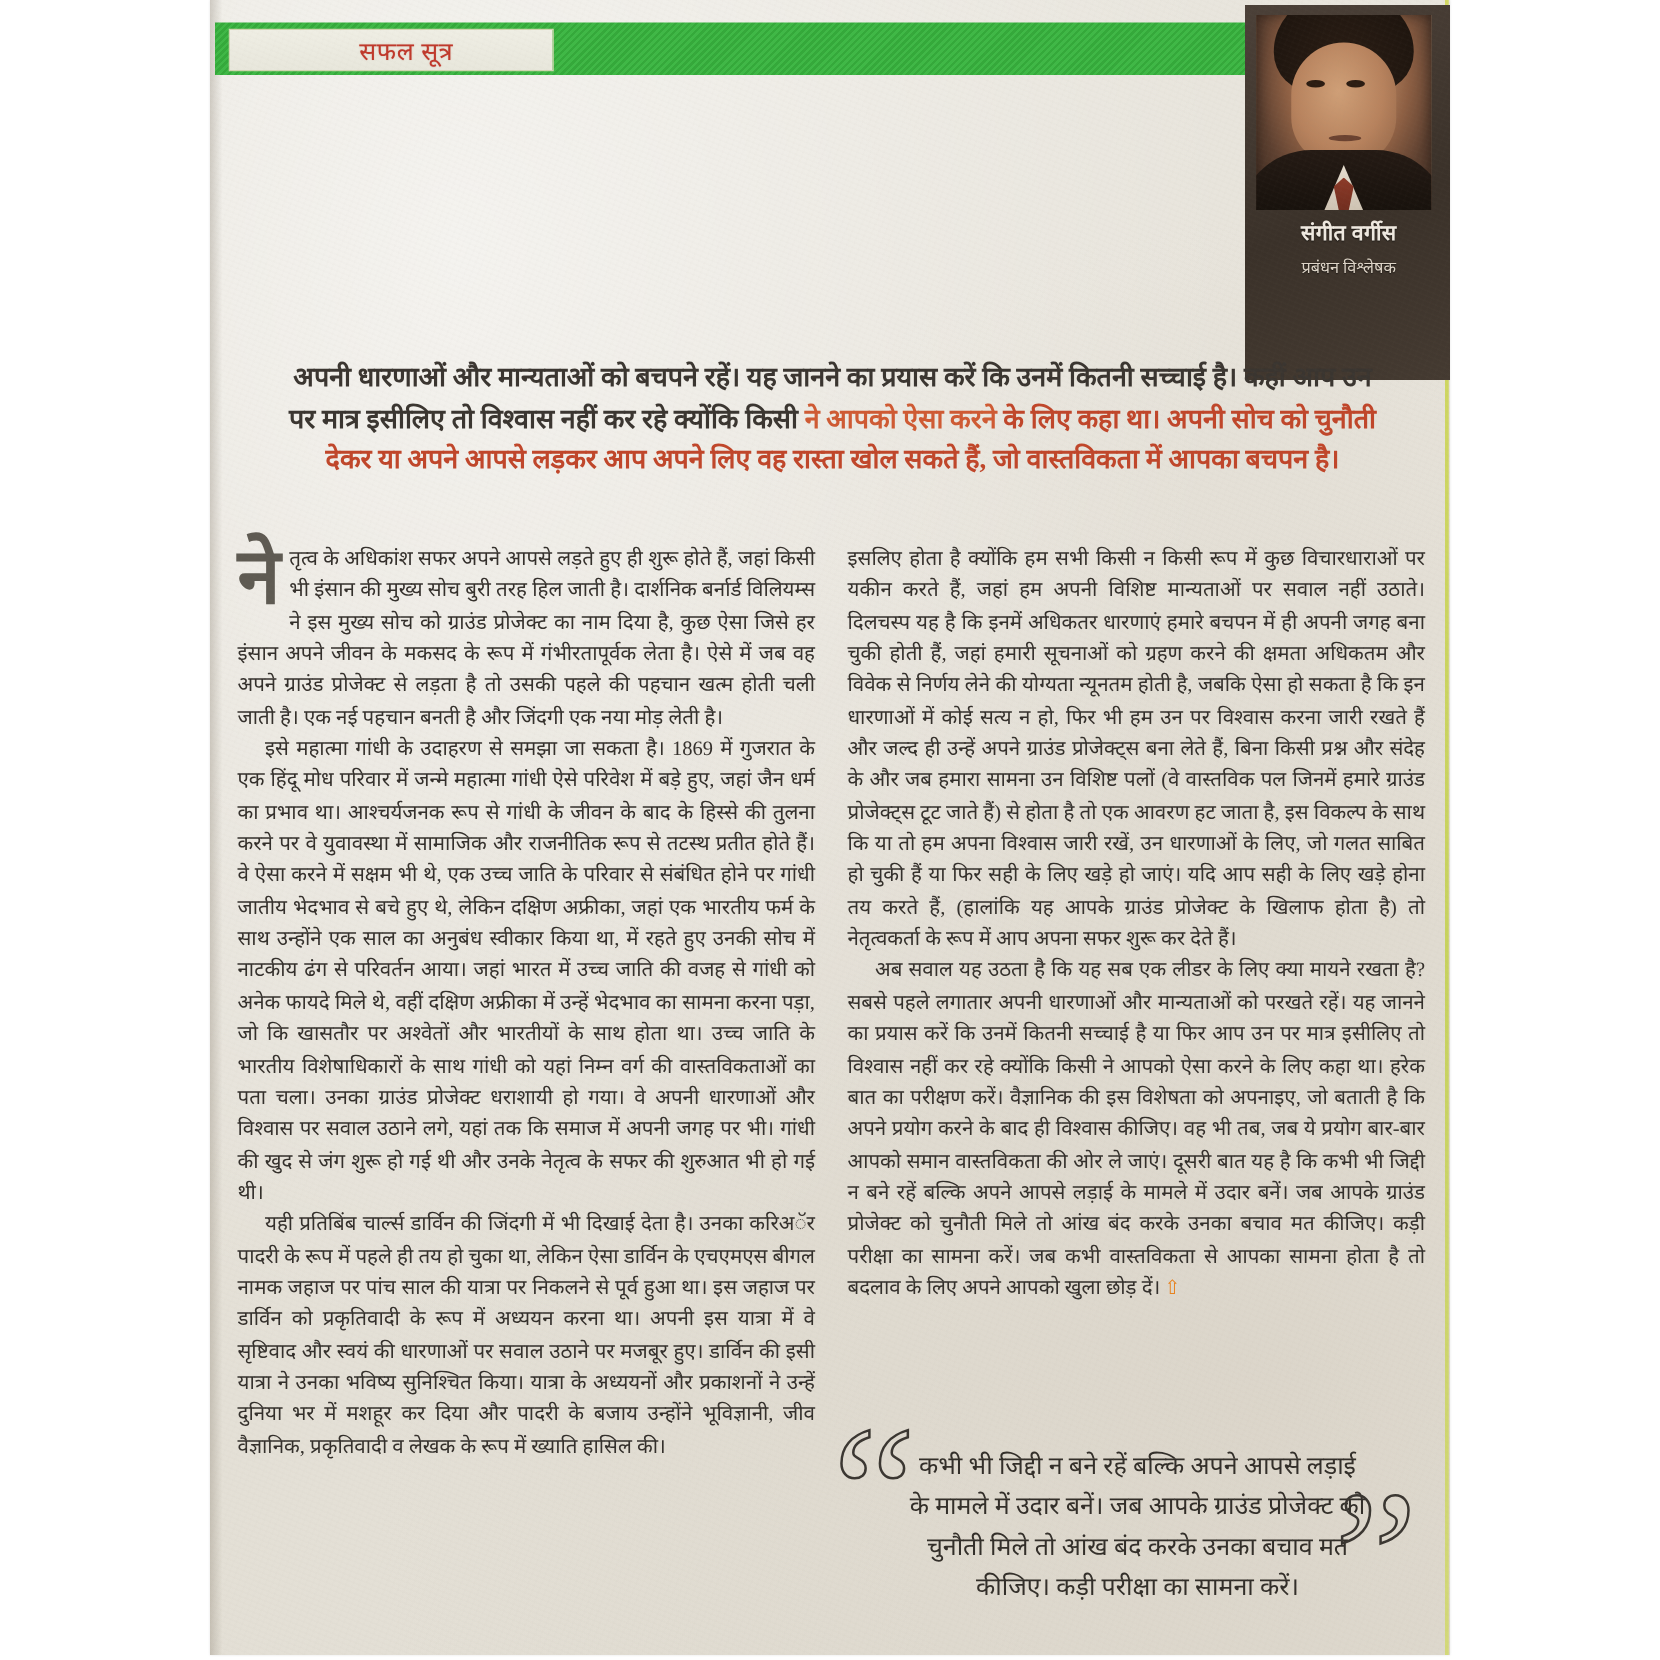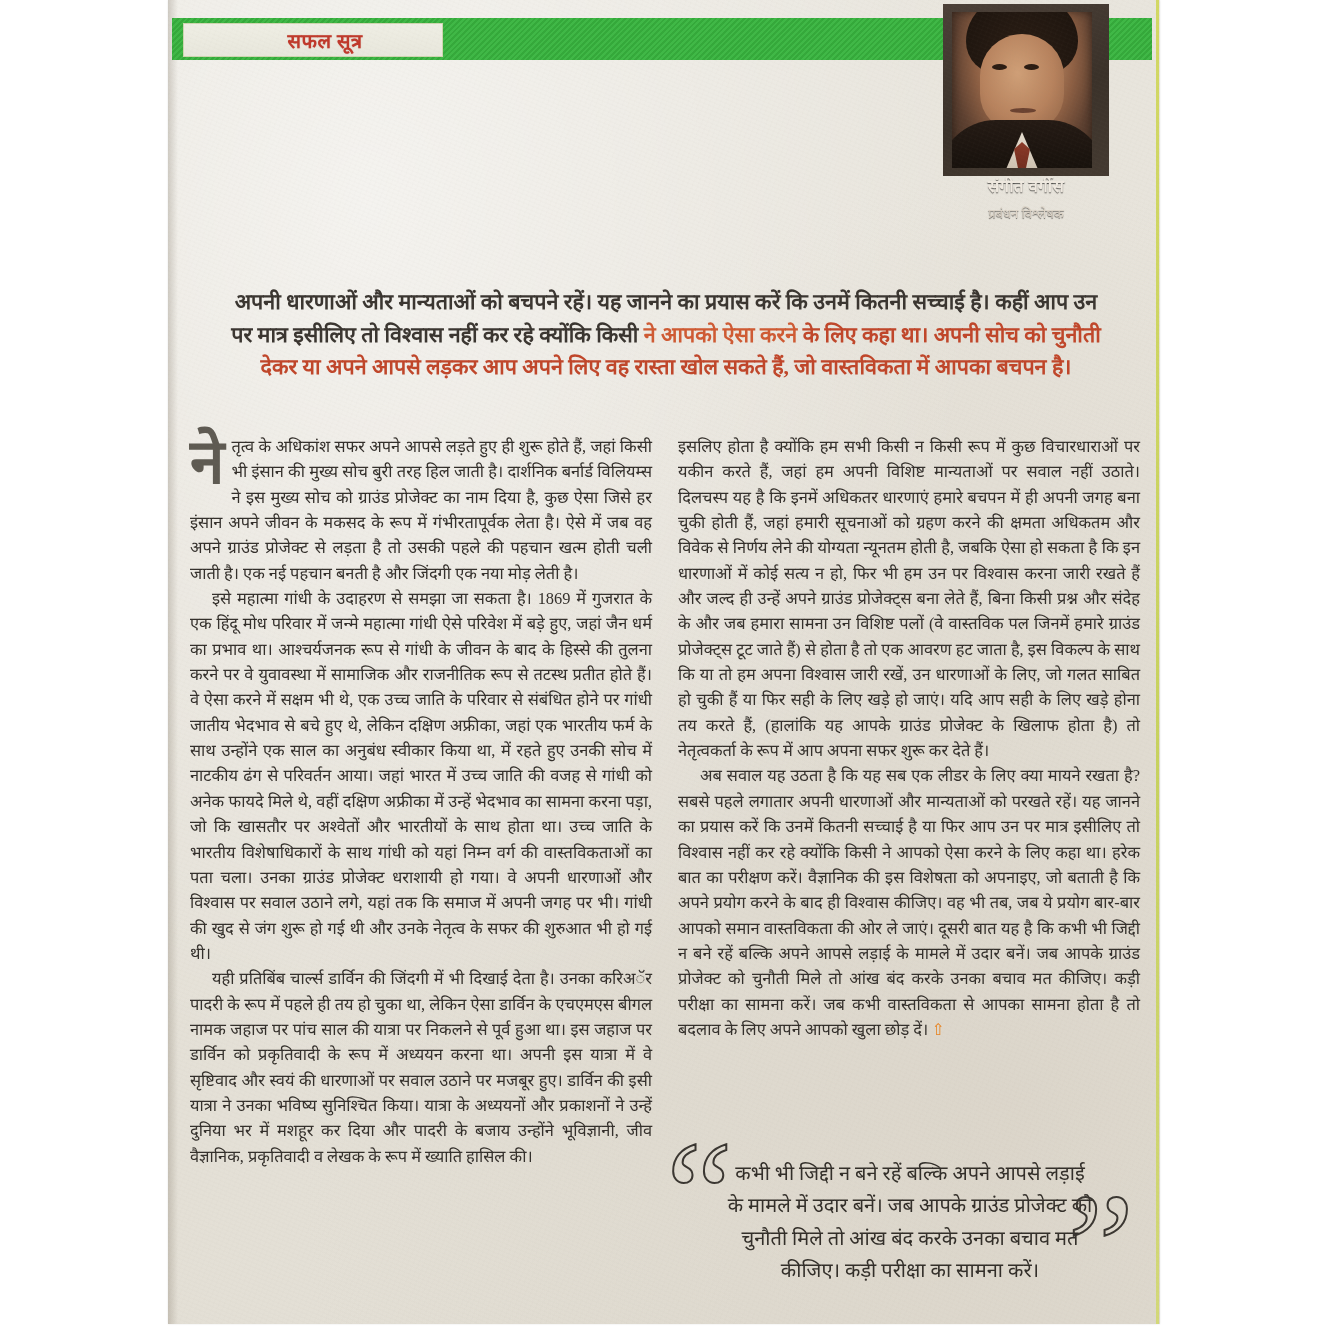--- a/index.html
+++ b/index.html
@@ -80,34 +80,34 @@
     height: 32px;
     background: linear-gradient(180deg, #efeee4, #e8e7dc);
     border: 1px solid #cfd6b0;
     display: flex;
     align-items: center;
     justify-content: center;
   }
   .masthead .kicker-plate span {
     color: #c0392b;
     font-size: 20px;
-    font-weight: bold;
+    font-weight: normal;
     letter-spacing: .5px;
     font-family: "Liberation Serif", "DejaVu Serif", serif;
     text-shadow: 0 0 1px rgba(160,40,30,.35);
     margin-left: 24px;
   }
 
   
   .author-block {
     position: absolute;
-    left: 775px;
+    left: 828px;
     top: 4px;
     width: 166px;
-    height: 172px;
+    height: 300px;
     background: linear-gradient(160deg, #4b4038, #3a3129 55%, #443a31);
     padding: 0;
   }
   .author-photo {
     position: absolute;
     left: 9px;
     top: 8px;
     width: 140px;
     height: 156px;
     background:

